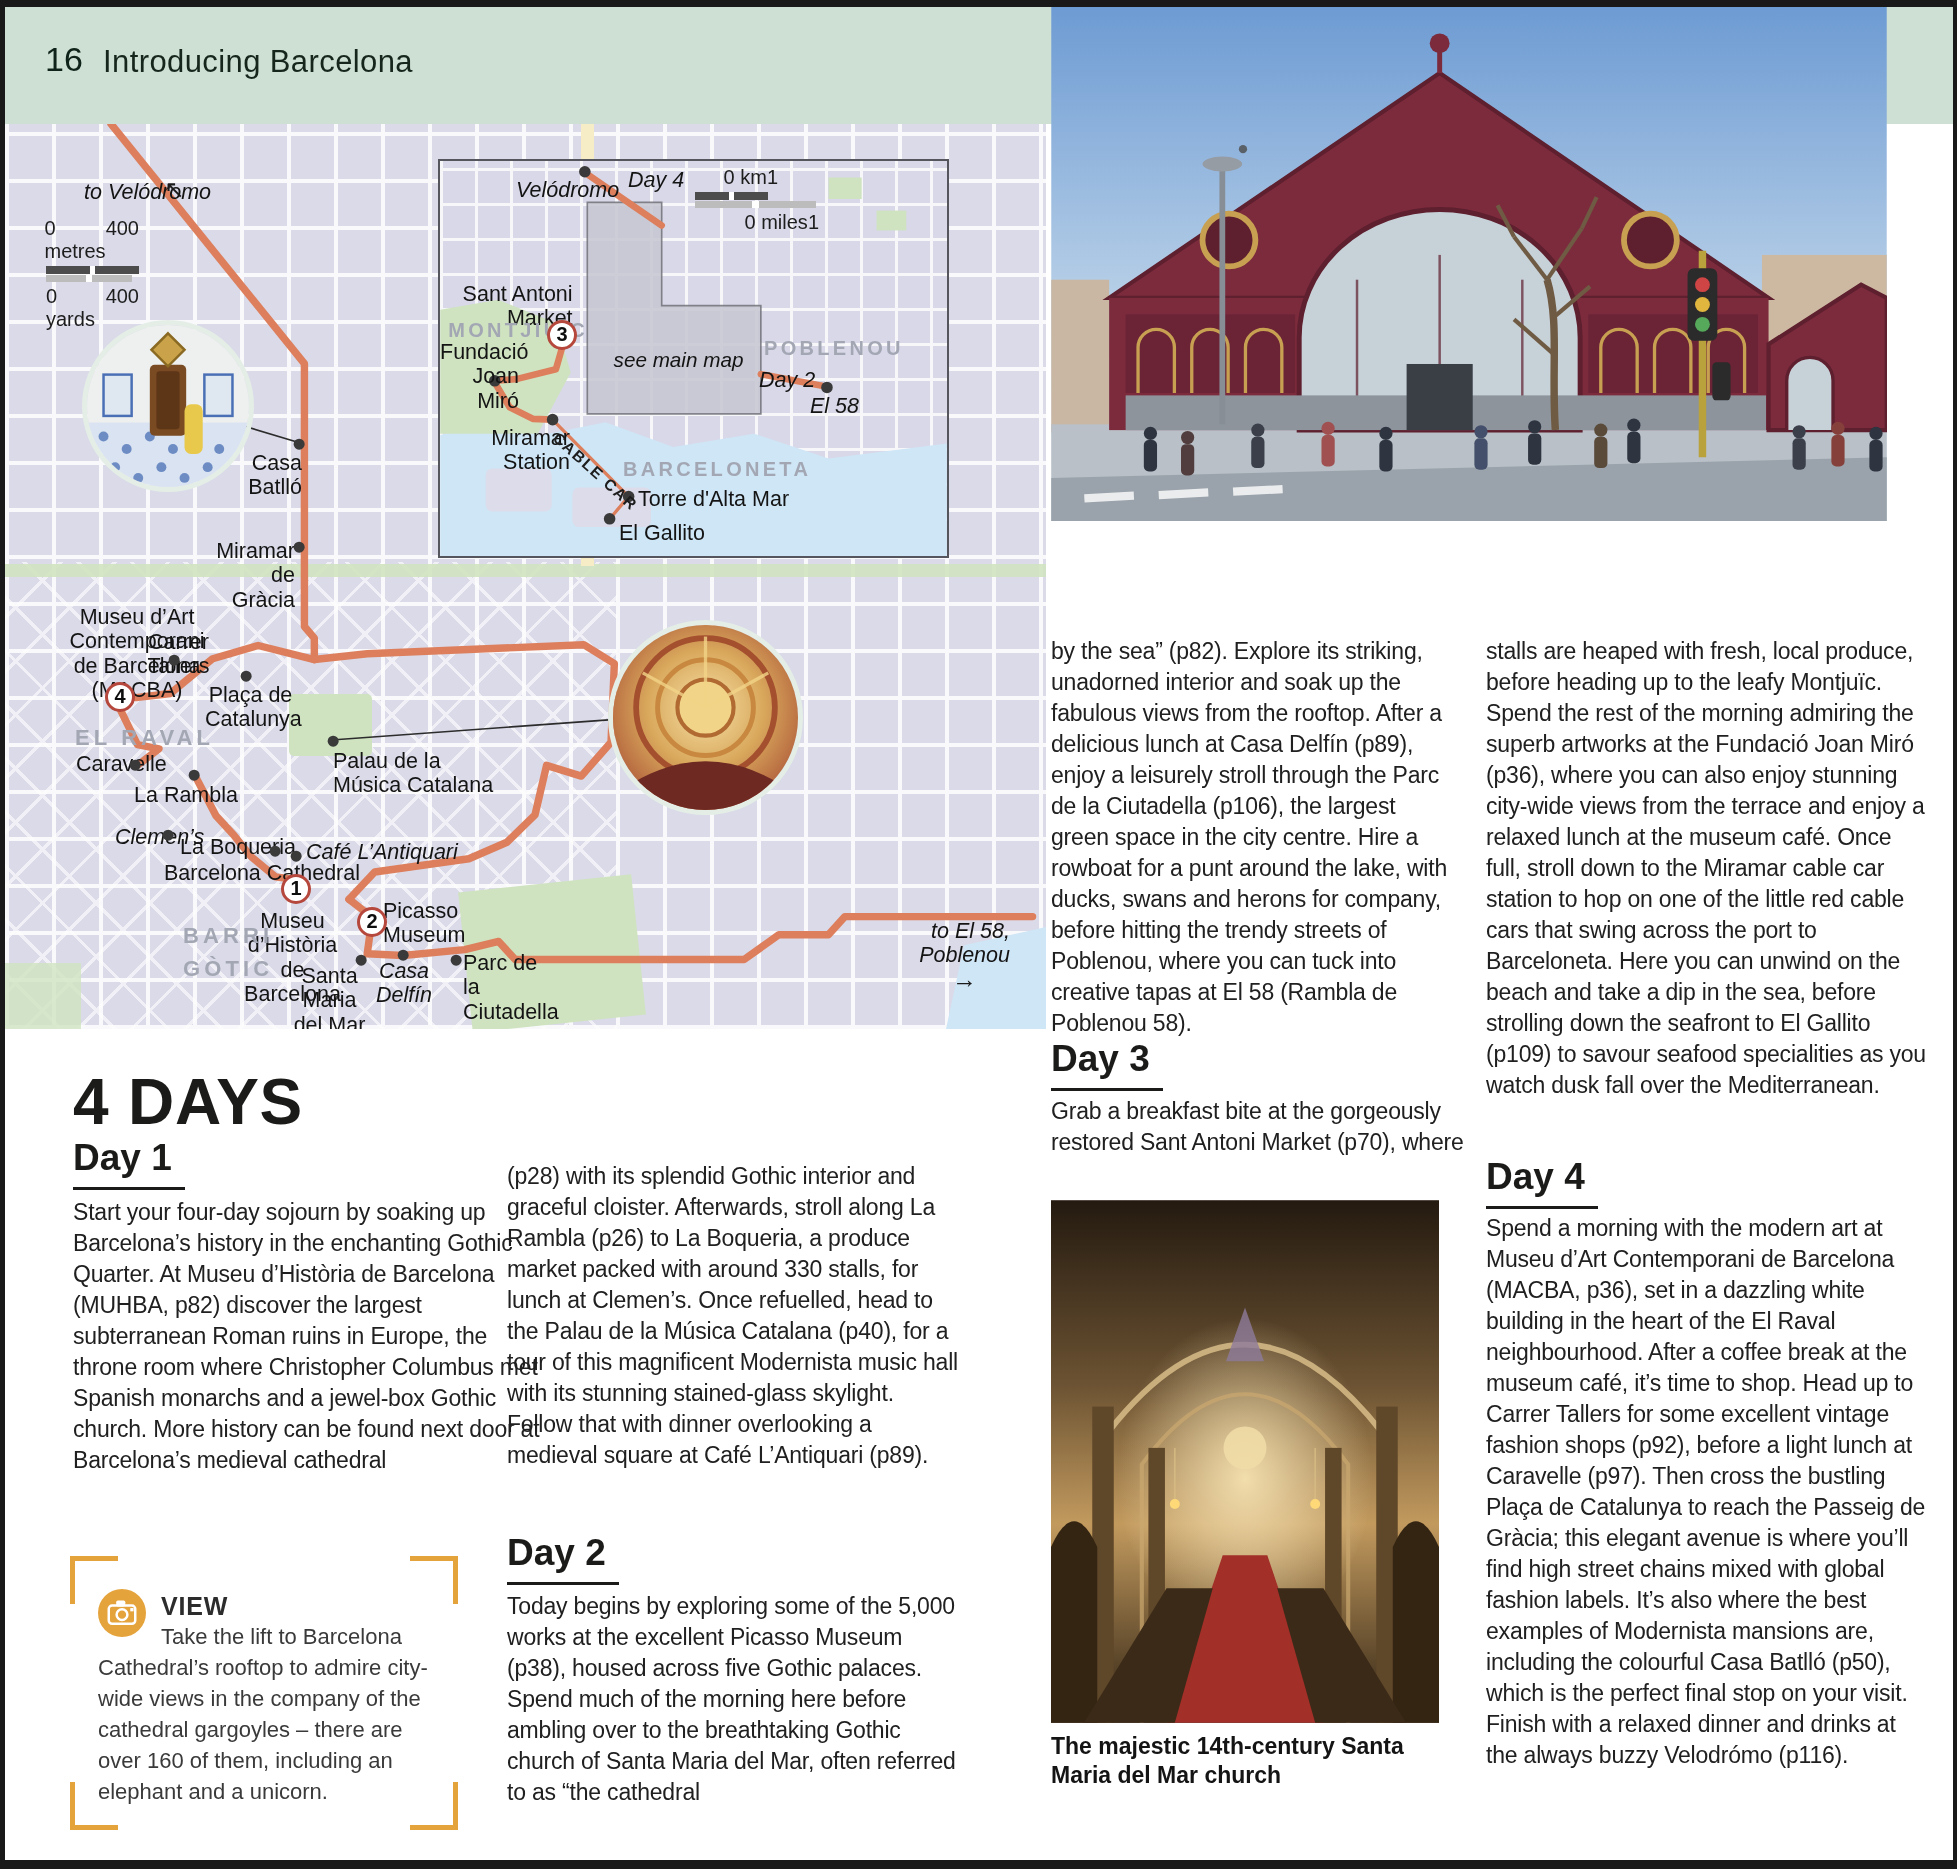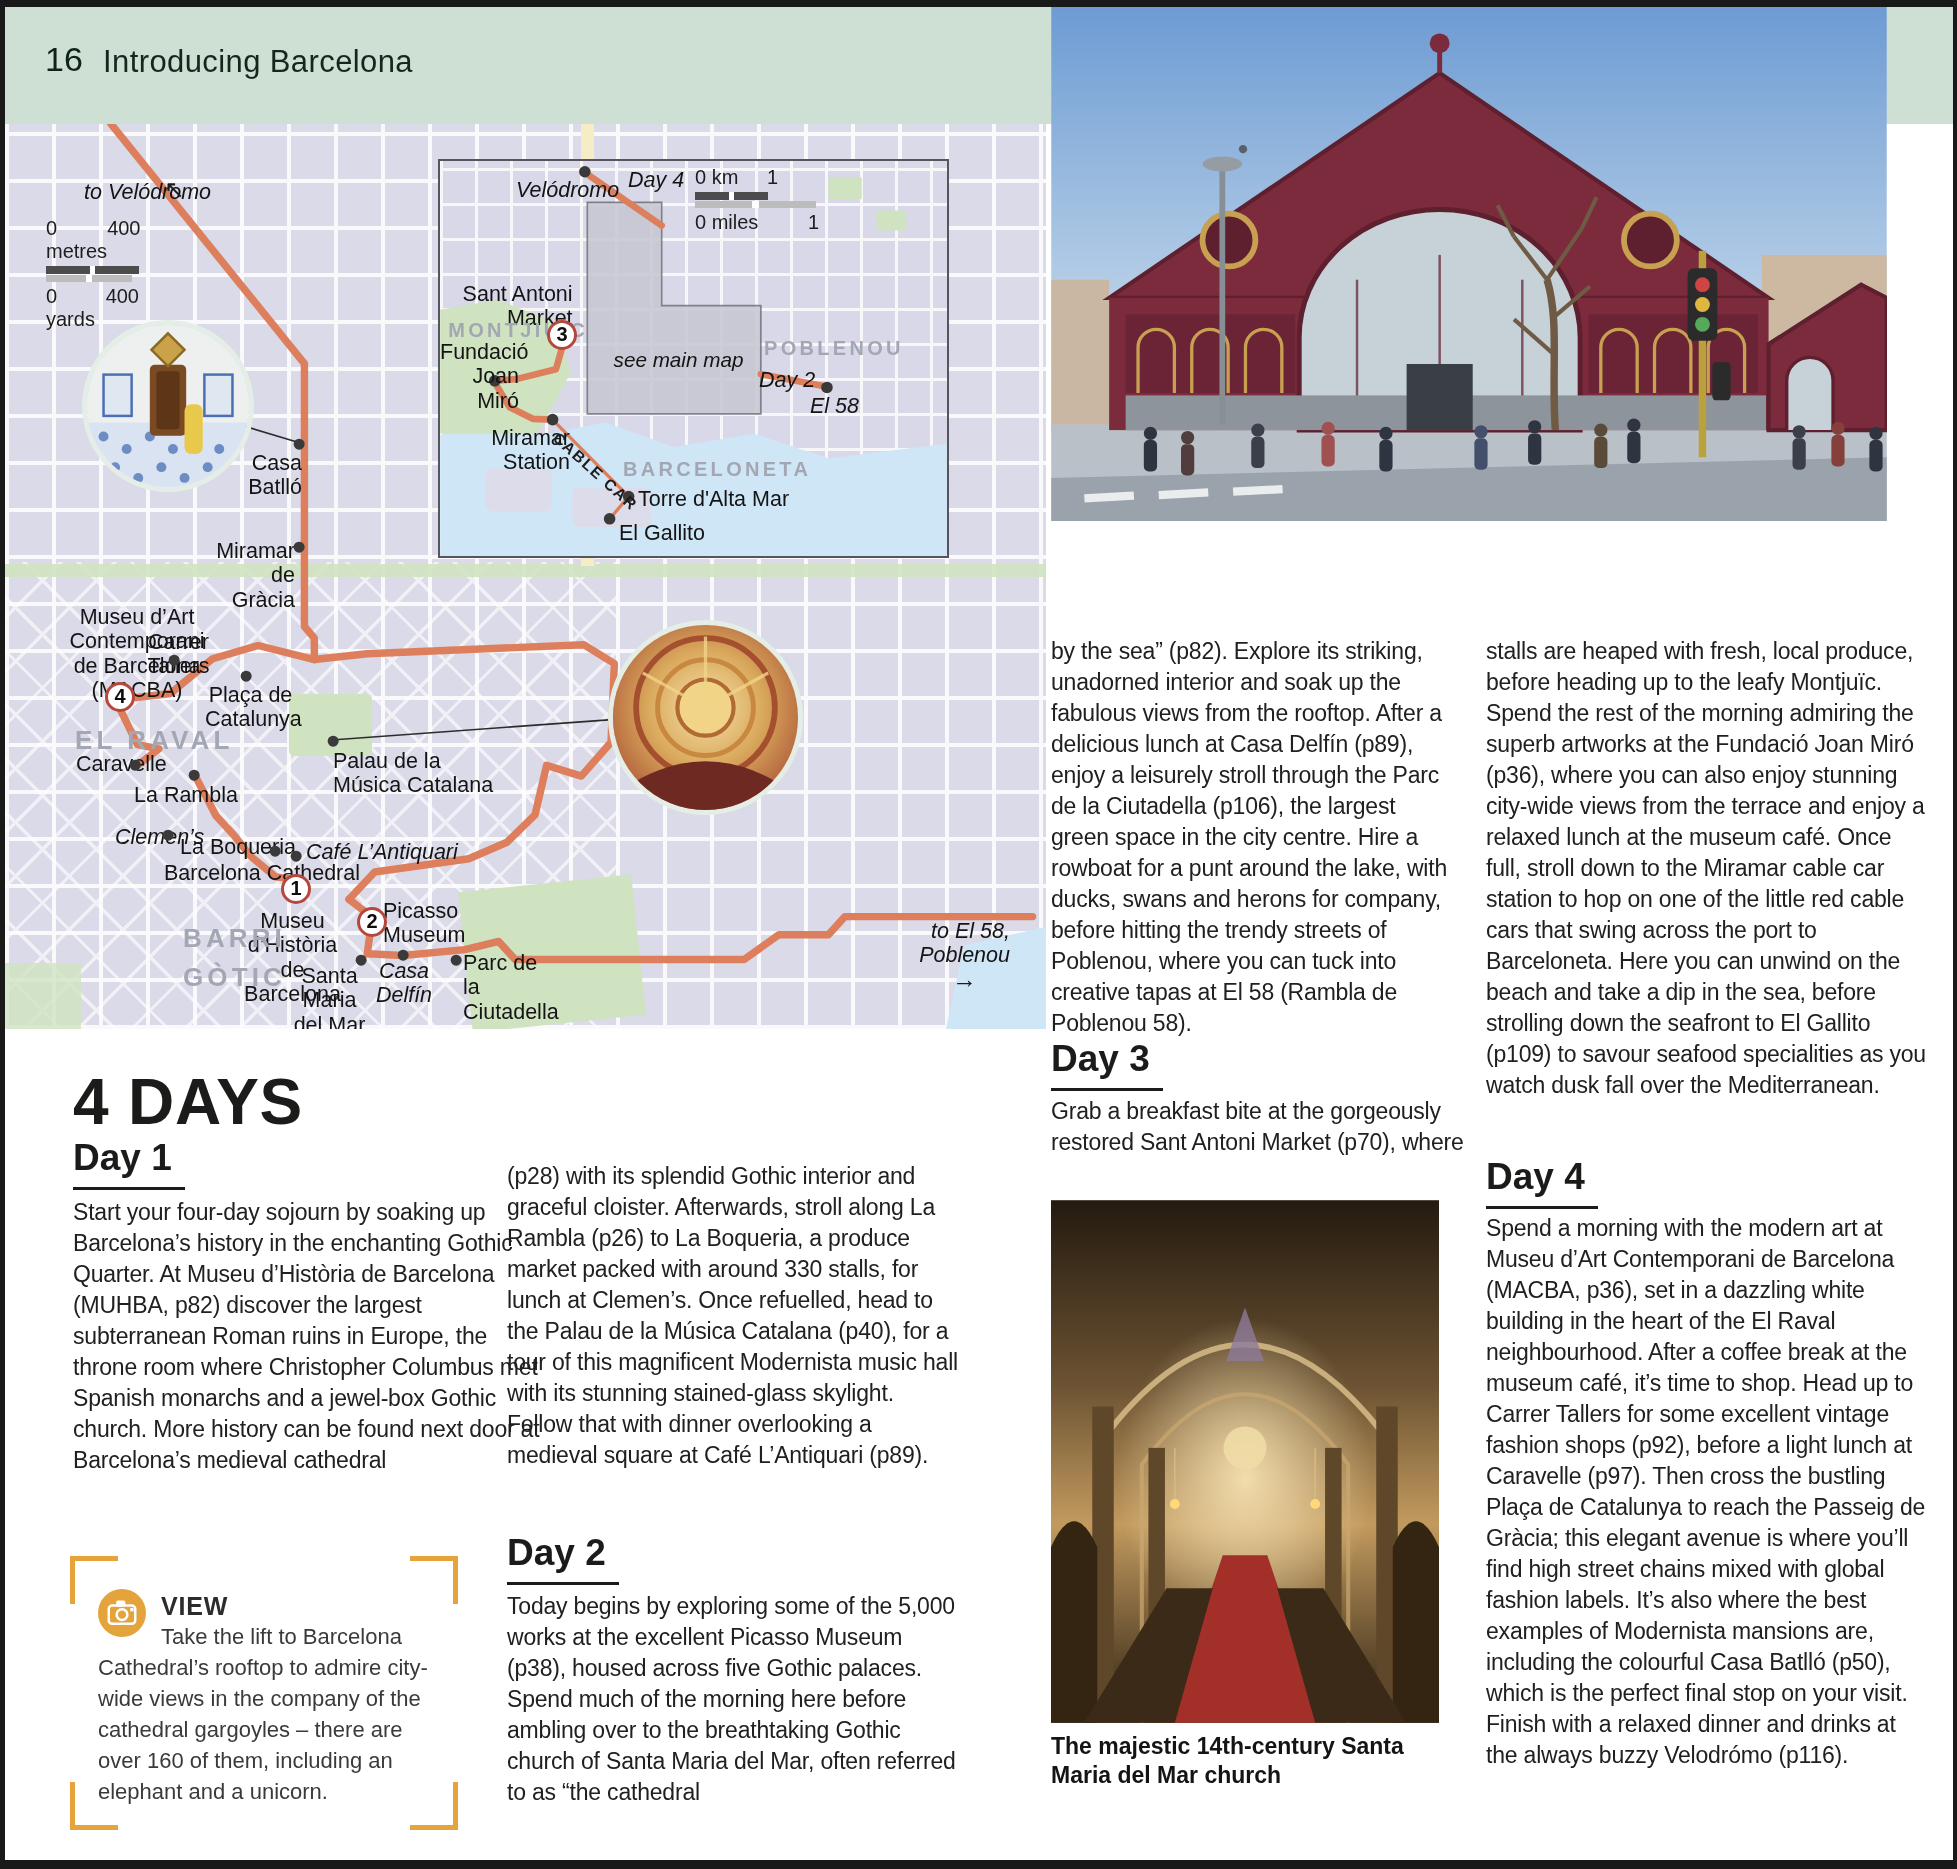--- a/index.html
+++ b/index.html
@@ -7,35 +7,35 @@
   .abs{position:absolute}
   .edge{position:absolute;background:#191919;z-index:40}
   .greenbar{position:absolute;left:5px;top:6.6px;width:1948px;height:117px;background:#cde0d3;z-index:1}
   .pgnum{position:absolute;left:40px;top:33px;font-size:34px;font-weight:normal;color:#10231a}
   .section{position:absolute;left:98px;top:37px;font-size:31px;font-weight:500;color:#16261d;letter-spacing:0.4px}
   .map{position:absolute;left:5px;top:124px;width:1041px;height:905px;background:#dadae9;overflow:hidden;z-index:2}
   .grid{position:absolute;inset:0;background-image:repeating-linear-gradient(0deg,#fff 0 4.1px,transparent 4.1px 47px),repeating-linear-gradient(90deg,#fff 0 4.1px,transparent 4.1px 47px);opacity:.85}
   .oldgrid{position:absolute;left:0;top:438px;width:612px;height:467px;background-image:repeating-linear-gradient(45deg,#fff 0 3.3px,transparent 3.3px 38px),repeating-linear-gradient(135deg,#fff 0 3.3px,transparent 3.3px 38px);opacity:.6}
   .grid2{position:absolute;inset:0;background-image:repeating-linear-gradient(0deg,#fff 0 3.3px,transparent 3.3px 35px),repeating-linear-gradient(90deg,#fff 0 3.3px,transparent 3.3px 35px);opacity:.8}
   .maplabel{position:absolute;font-size:21.5px;line-height:1.13;color:#141414;white-space:pre-line;z-index:6}
-  .area{position:absolute;font-size:26px;font-weight:bold;color:#a3a7b4;letter-spacing:4.1px;white-space:pre-line;line-height:1.5;z-index:6}
+  .area{position:absolute;font-size:22px;font-weight:bold;color:#a3a7b4;letter-spacing:4.1px;white-space:pre-line;line-height:1.5;z-index:6}
   .area.sm{font-size:20px;letter-spacing:3.3px}
   .it{font-style:italic}
   .tr{text-align:right}.tc{text-align:center}
   .dot{position:absolute;width:10.7px;height:10.7px;border-radius:50%;background:#3a3a3a;transform:translate(-50%,-50%);z-index:7}
   .num{position:absolute;width:30px;height:30px;box-sizing:border-box;border-radius:50%;border:3.3px solid #b5473c;background:#fff;color:#0d0d0d;font-size:20px;font-weight:bold;line-height:23px;text-align:center;transform:translate(-50%,-50%);z-index:8}
   .inset{position:absolute;left:433px;top:35px;width:507px;height:395px;background:#d8d8e8;border:2.5px solid #55555e;overflow:hidden;z-index:5}
   .photoCircle{position:absolute;border-radius:50%;border:5px solid #e4eee6;overflow:hidden;z-index:6}
   .photo{position:absolute;overflow:hidden;z-index:3}
   .body{position:absolute;font-size:23px;line-height:31px;color:#202020;letter-spacing:-0.2px;z-index:3}
   .dayhead{position:absolute;font-size:37px;font-weight:800;color:#1b1b19;border-bottom:3.3px solid #1b1b19;padding:0 13.2px 8.3px 0;z-index:3}
   .bigtitle{position:absolute;font-size:64px;font-weight:800;color:#1b1b19;letter-spacing:0.8px;z-index:3}
   .caption{position:absolute;font-weight:bold;font-size:23px;line-height:29px;color:#141414;z-index:3}
   .scalewrap{position:absolute;font-size:20px;color:#1d1d1d;z-index:6}
-  .scalerow{display:flex;justify-content:space-between}
+  .scalerow{display:flex;justify-content:flex-end}
   .bar-d{height:7.4px;background:linear-gradient(90deg,#4c4c4c 0 47%,#fff 47% 53%,#4c4c4c 53% 100%);margin:3.3px 0 1.7px 0}
   .bar-l{height:6.6px;background:linear-gradient(90deg,#bcbcbc 0 47%,#fff 47% 53%,#bcbcbc 53% 100%);margin:0 0 3.3px 0}
   .viewbox{position:absolute;left:70px;top:1556px;width:388px;height:274px;box-sizing:border-box;padding:33px 25px 0 28px;z-index:3}
   .corner{position:absolute;width:48px;height:48px;border:5.8px solid #e5a33c;box-sizing:border-box}
   .c-tl{left:0;top:0;border-right:none;border-bottom:none}
   .c-tr{right:0;top:0;border-left:none;border-bottom:none}
   .c-bl{left:0;bottom:0;border-right:none;border-top:none}
   .c-br{right:0;bottom:0;border-left:none;border-top:none}
   .viewicon{float:left;margin:0 15px 6.6px 0}
   .viewtitle{font-size:25px;font-weight:bold;color:#2c2c2c;letter-spacing:0.8px;padding-top:3.3px}

